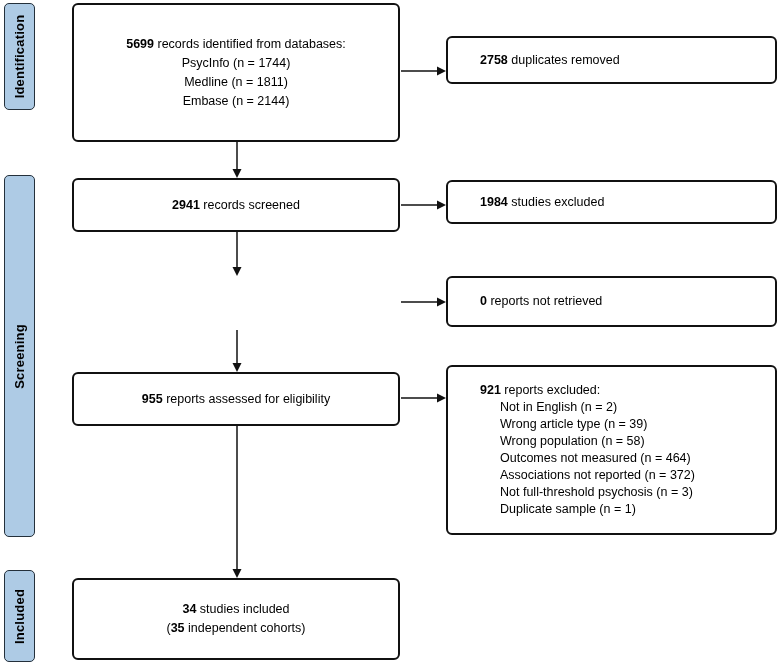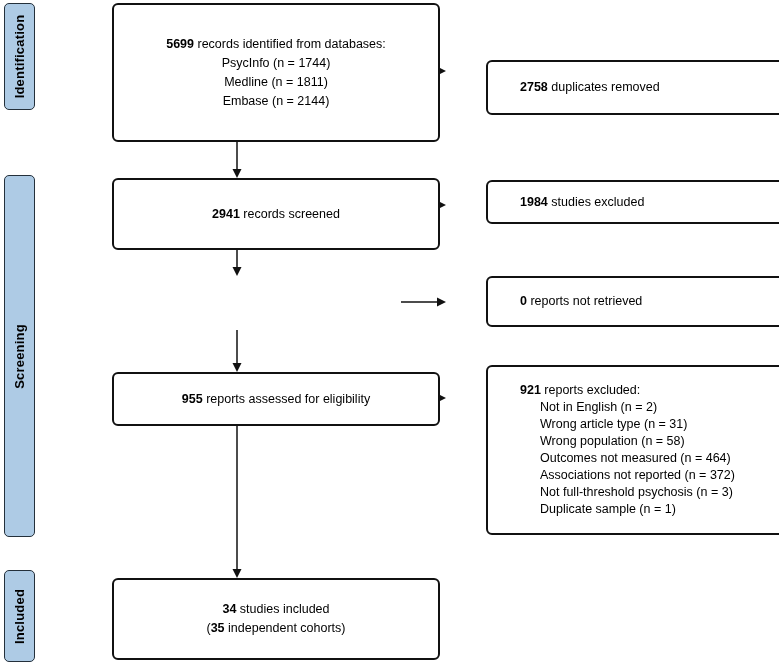--- a/index.html
+++ b/index.html
@@ -34,21 +34,20 @@
     font-weight:bold;
     font-size:13px;
     letter-spacing:0.2px;
   }
   .box{
     position:absolute;
     background:#ffffff;
     border:2px solid var(--box-border);
     border-radius:6px;
     box-sizing:border-box;
-    margin-left:40px;
   }
   .main{left:72px;width:328px;}
   .side{left:446px;width:331px;}
   .center-txt{
     display:flex;flex-direction:column;justify-content:center;align-items:center;
     text-align:center;line-height:19px;
   }
   .left-txt{
     display:flex;flex-direction:column;justify-content:center;
     padding-left:32px;line-height:17px;
@@ -93,50 +92,50 @@
     <span>Included</span>
   </div>
 
   <div class="box main center-txt" style="top:3px;height:139px;">
     <div class="line"><b>5699</b><span> records identified from databases:</span></div>
     <div class="line">PsycInfo (n = 1744)</div>
     <div class="line">Medline (n = 1811)</div>
     <div class="line">Embase (n = 2144)</div>
   </div>
 
-  <div class="box main center-txt" style="top:178px;height:72px;">
+  <div class="box main center-txt" style="top:178px;height:54px;">
     <div class="line"><b>2941</b><span> records screened</span></div>
   </div>
 
 
   <div class="box main center-txt" style="top:372px;height:54px;">
     <div class="line"><b>955</b><span> reports assessed for eligibility</span></div>
   </div>
 
   <div class="box main center-txt" style="top:578px;height:82px;">
     <div class="line"><b>34</b><span> studies included</span></div>
     <div class="line"><span>(</span><b>35</b><span> independent cohorts)</span></div>
   </div>
 
-  <div class="box side left-txt" style="top:60px;height:55px;">
+  <div class="box side left-txt" style="top:36px;height:48px;">
     <div class="line"><b>2758</b><span> duplicates removed</span></div>
   </div>
 
   <div class="box side left-txt" style="top:180px;height:44px;">
     <div class="line"><b>1984</b><span> studies excluded</span></div>
   </div>
 
   <div class="box side left-txt" style="top:276px;height:51px;">
     <div class="line"><b>0</b><span> reports not retrieved</span></div>
   </div>
 
   <div class="box side left-txt" style="top:365px;height:170px;">
     <div class="line"><b>921</b><span> reports excluded:</span></div>
     <div class="line reason">Not in English (n = 2)</div>
-    <div class="line reason">Wrong article type (n = 31)</div>
+    <div class="line reason">Wrong article type (n = 39)</div>
     <div class="line reason">Wrong population (n = 58)</div>
     <div class="line reason">Outcomes not measured (n = 464)</div>
     <div class="line reason">Associations not reported (n = 372)</div>
     <div class="line reason">Not full-threshold psychosis (n = 3)</div>
     <div class="line reason">Duplicate sample (n = 1)</div>
   </div>
 
 </div>
 
 </body></html>

